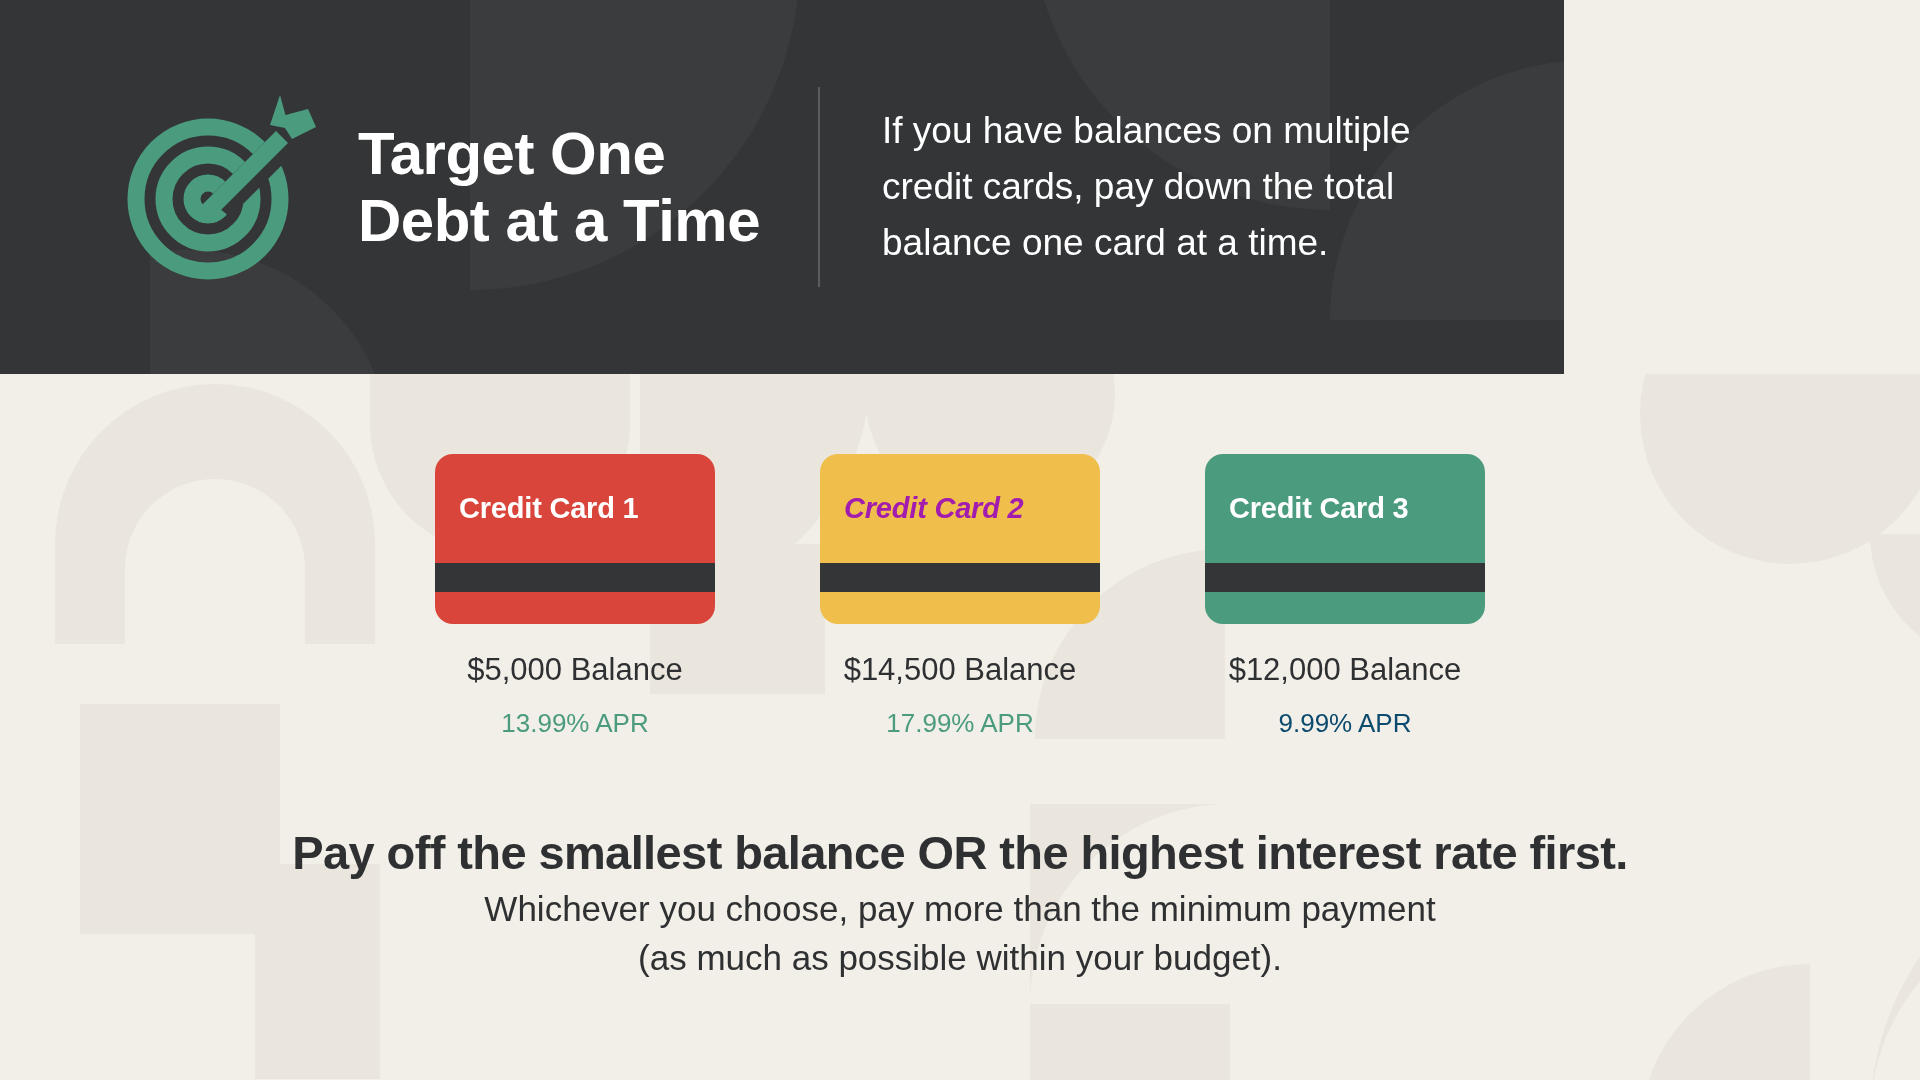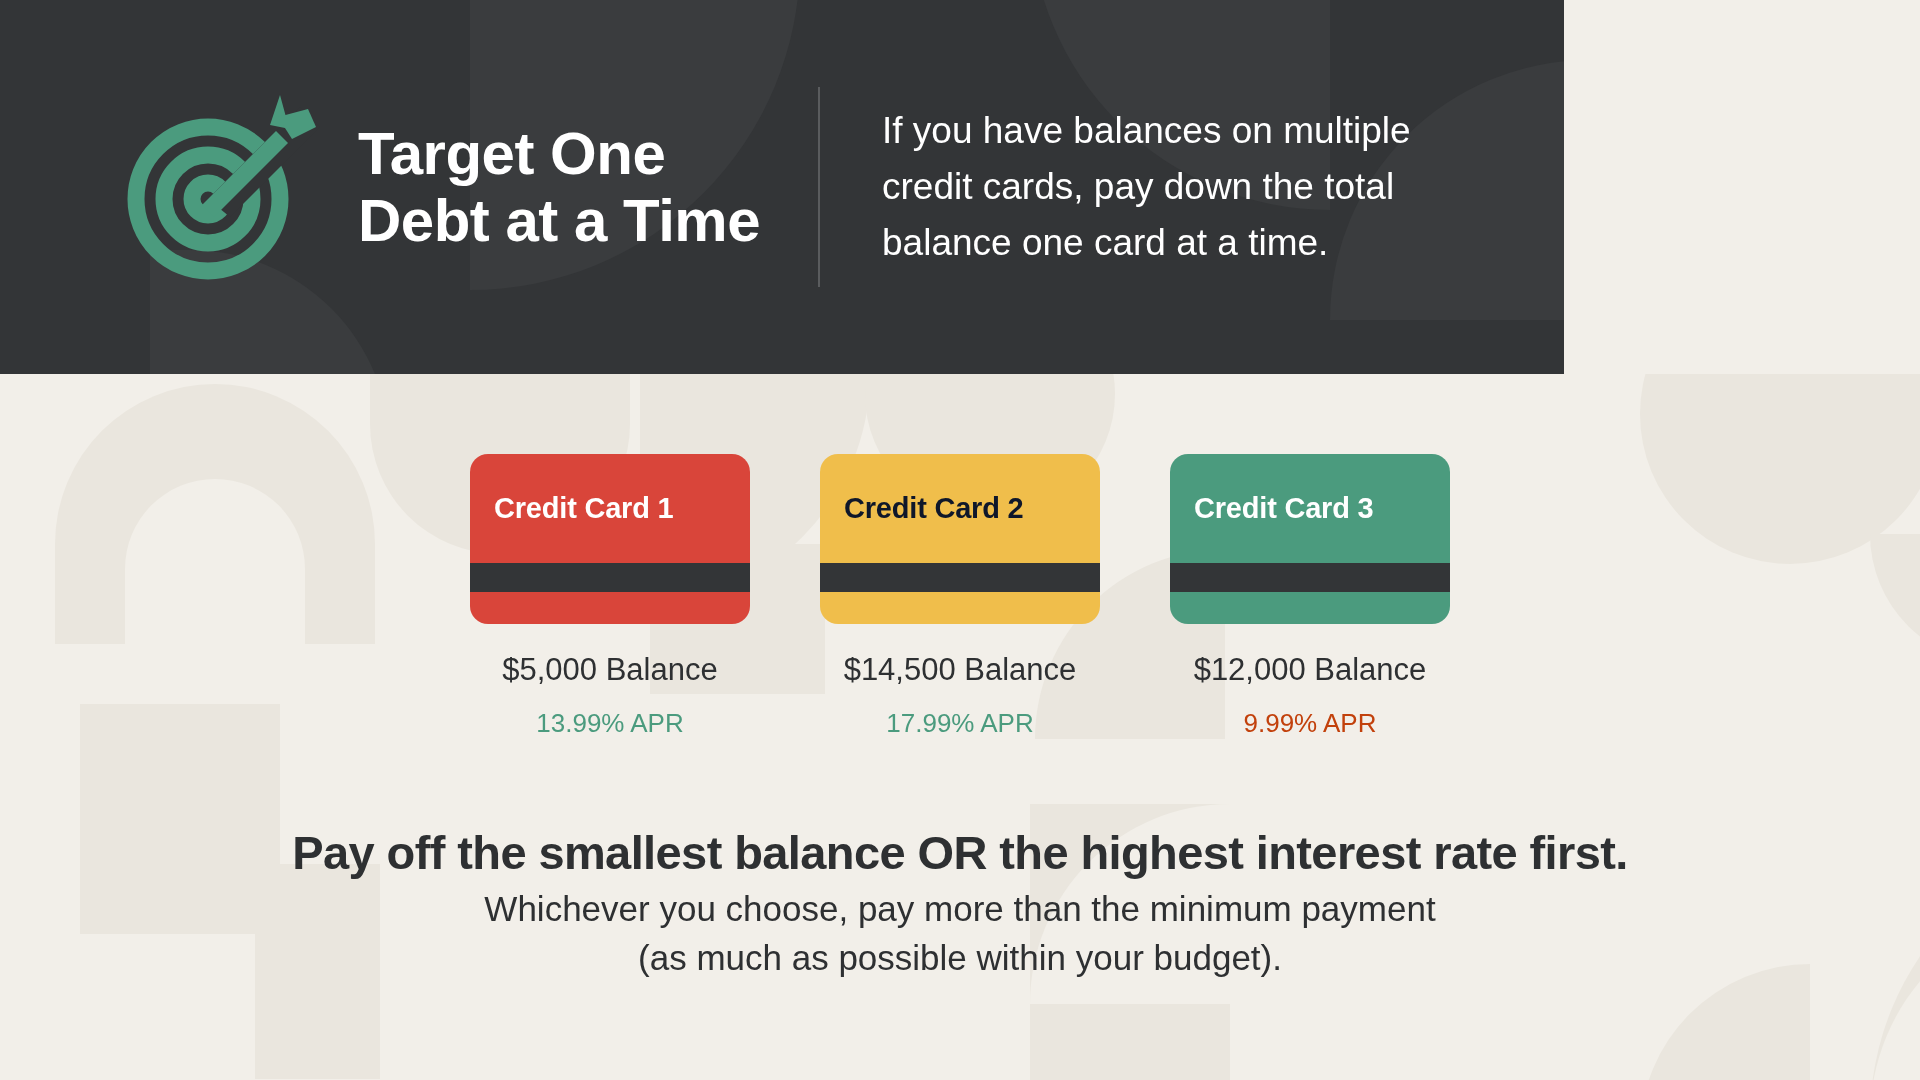--- a/index.html
+++ b/index.html
@@ -88,21 +88,21 @@
   .bd.quart4{left:1640px; top:590px;  width:170px; height:170px; border-radius:170px 0 0 0; }
   .bd.sq4{   left:1030px; top:430px;  width:200px; height:276px; }
   .bd.quart5{left:1030px; top:430px;  width:200px; height:200px; border-radius:200px 0 0 0; background:#F2EFE9; }
 
   .content{ position:relative; z-index:2; }
 
   
   .cards-row{
     display:flex;
     justify-content:center;
-    gap:70px;
+    gap:105px;
     padding-top:80px;
   }
   .card-col{
     width:280px;
     display:flex;
     flex-direction:column;
     align-items:center;
   }
   .cc{
     width:280px;
@@ -240,39 +240,39 @@
           <div class="cc-stripe" style="background: rgb(51, 53, 55);"></div>
           <div class="cc-bottom"></div>
         </div>
         <div class="balance" style="color: rgb(46, 48, 50);">$5,000 Balance</div>
         <div class="apr" style="color: rgb(75, 155, 126);">13.99% APR</div>
       </div>
 
       <div class="card-col">
         <div class="cc" style="background: rgb(240, 190, 75);">
           <div class="cc-top">
-            <span class="cc-label" style="color: #0f172a;">Credit Card 2</span>
+            <span class="cc-label" style="color: #a21caf; font-style: italic;">Credit Card 2</span>
           </div>
           <div class="cc-stripe" style="background: rgb(51, 53, 55);"></div>
           <div class="cc-bottom"></div>
         </div>
         <div class="balance" style="color: rgb(46, 48, 50);">$14,500 Balance</div>
         <div class="apr" style="color: rgb(75, 155, 126);">17.99% APR</div>
       </div>
 
       <div class="card-col">
         <div class="cc" style="background: rgb(75, 155, 126);">
           <div class="cc-top">
             <span class="cc-label" style="color: rgb(255, 255, 255);">Credit Card 3</span>
           </div>
           <div class="cc-stripe" style="background: rgb(51, 53, 55);"></div>
           <div class="cc-bottom"></div>
         </div>
         <div class="balance" style="color: rgb(46, 48, 50);">$12,000 Balance</div>
-        <div class="apr" style="color: #c2410c;">9.99% APR</div>
+        <div class="apr" style="color: #0c4a6e;">9.99% APR</div>
       </div>
 
     </div>
 
     <div class="bottom">
       <div class="headline" style="color: rgb(46, 48, 50);">Pay off the smallest balance OR the highest interest rate first.</div>
       <div class="sub-lines">
         <div class="sub-line" style="color: rgb(46, 48, 50);">Whichever you choose, pay more than the minimum payment</div>
         <div class="sub-line" style="color: rgb(46, 48, 50);">(as much as possible within your budget).</div>
       </div>

